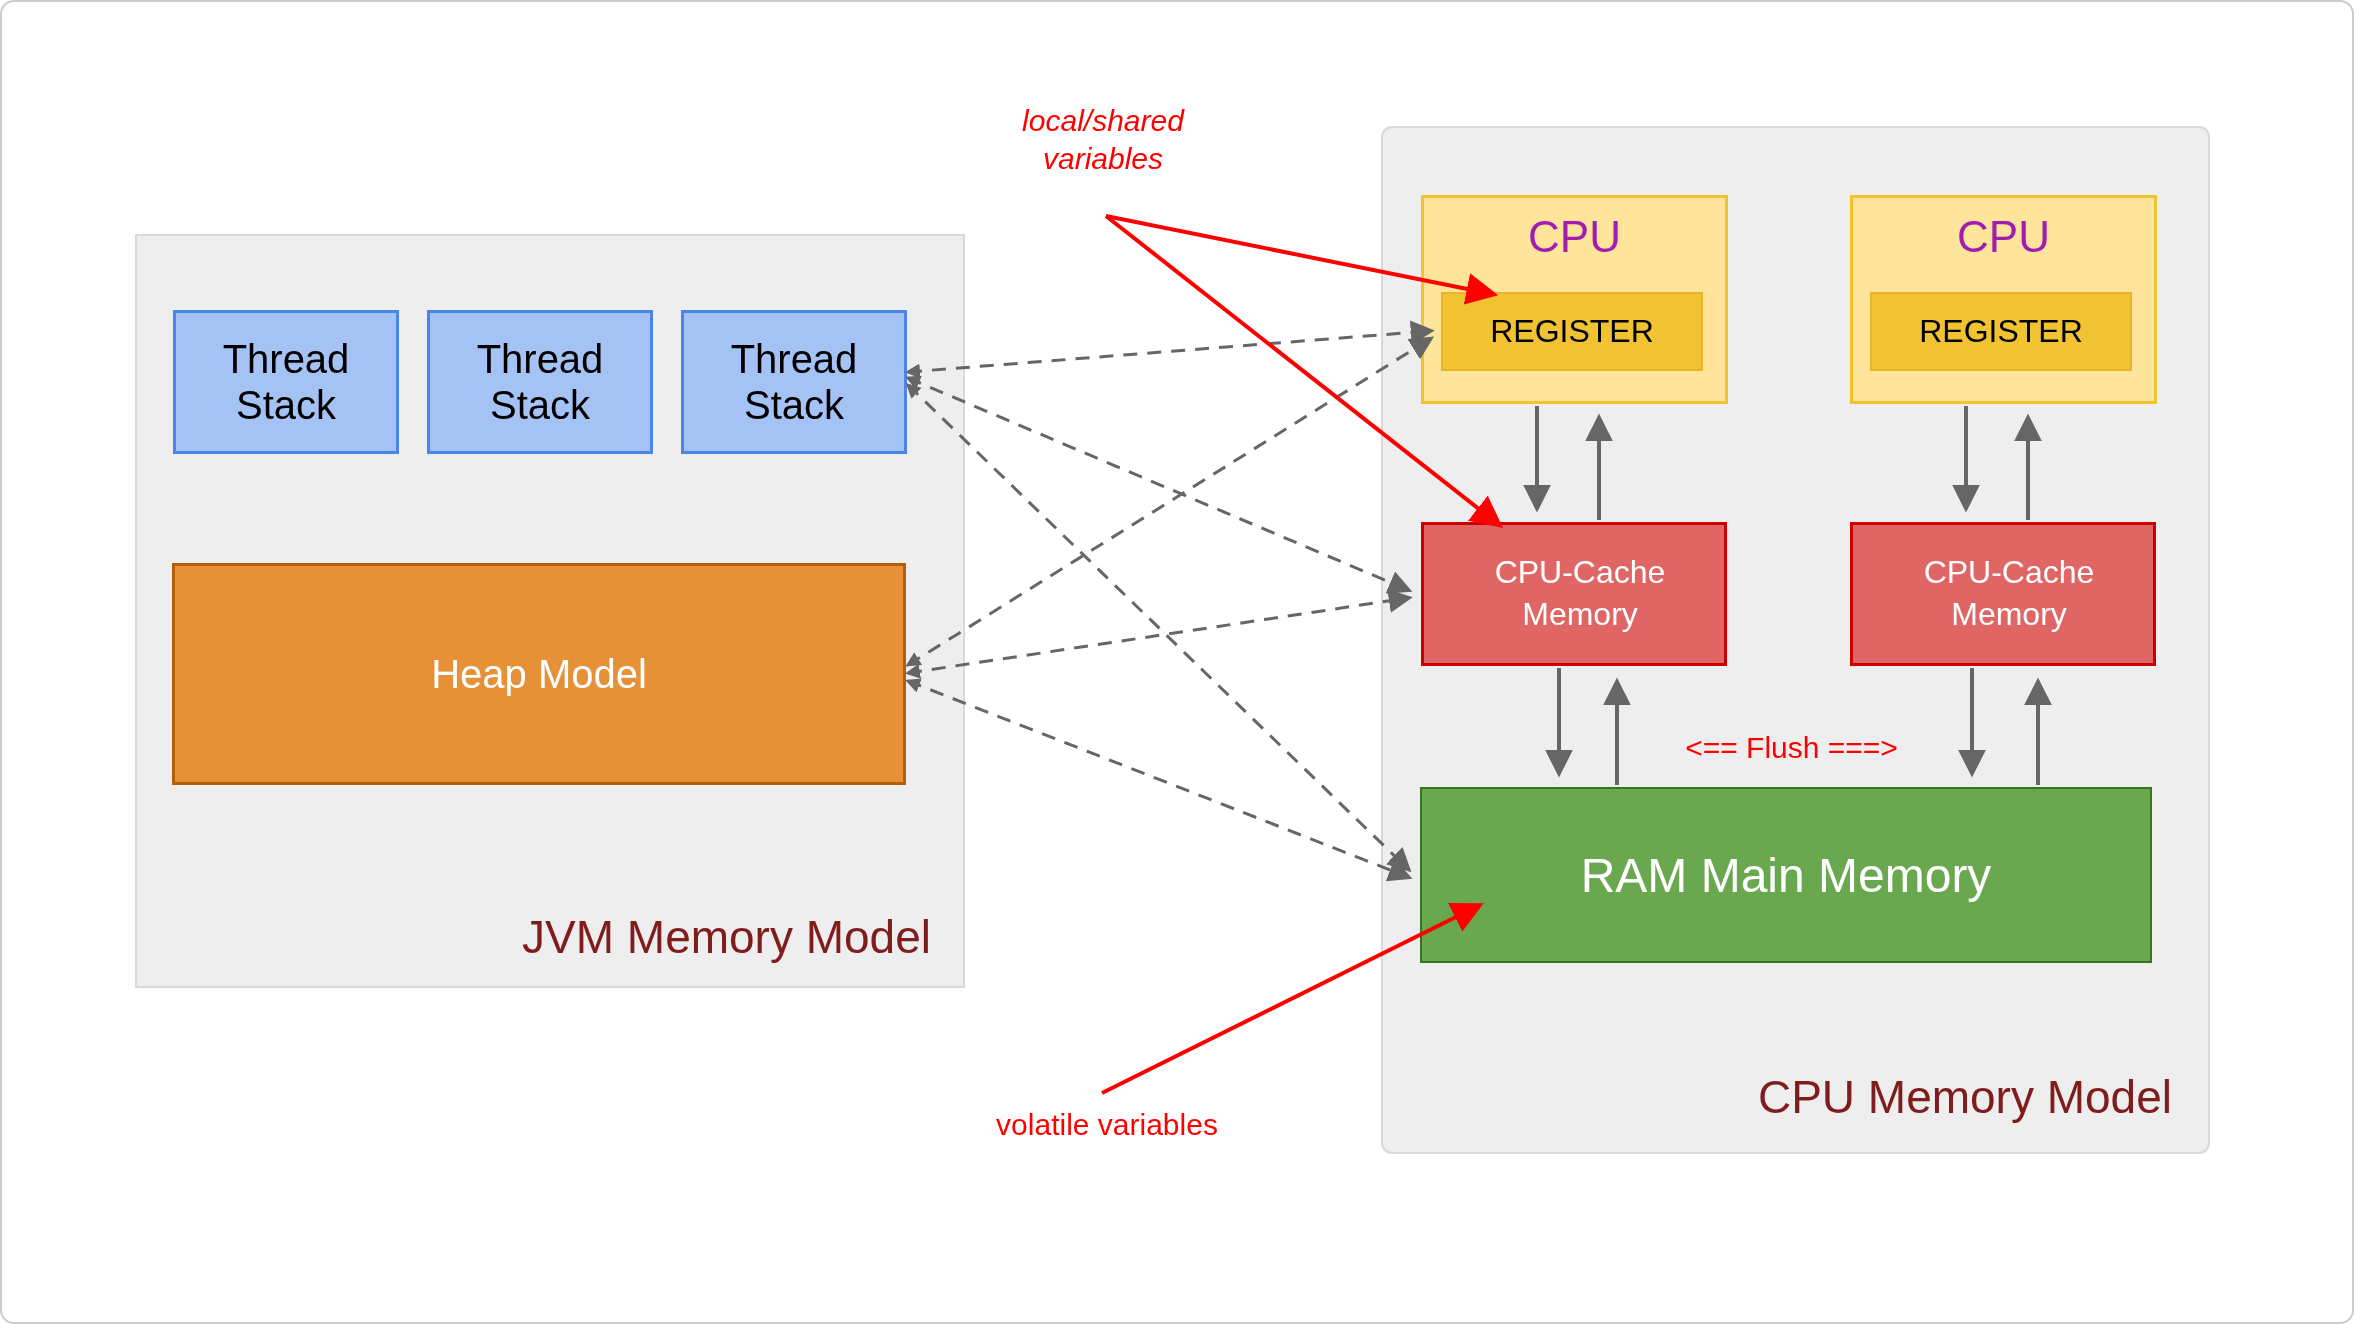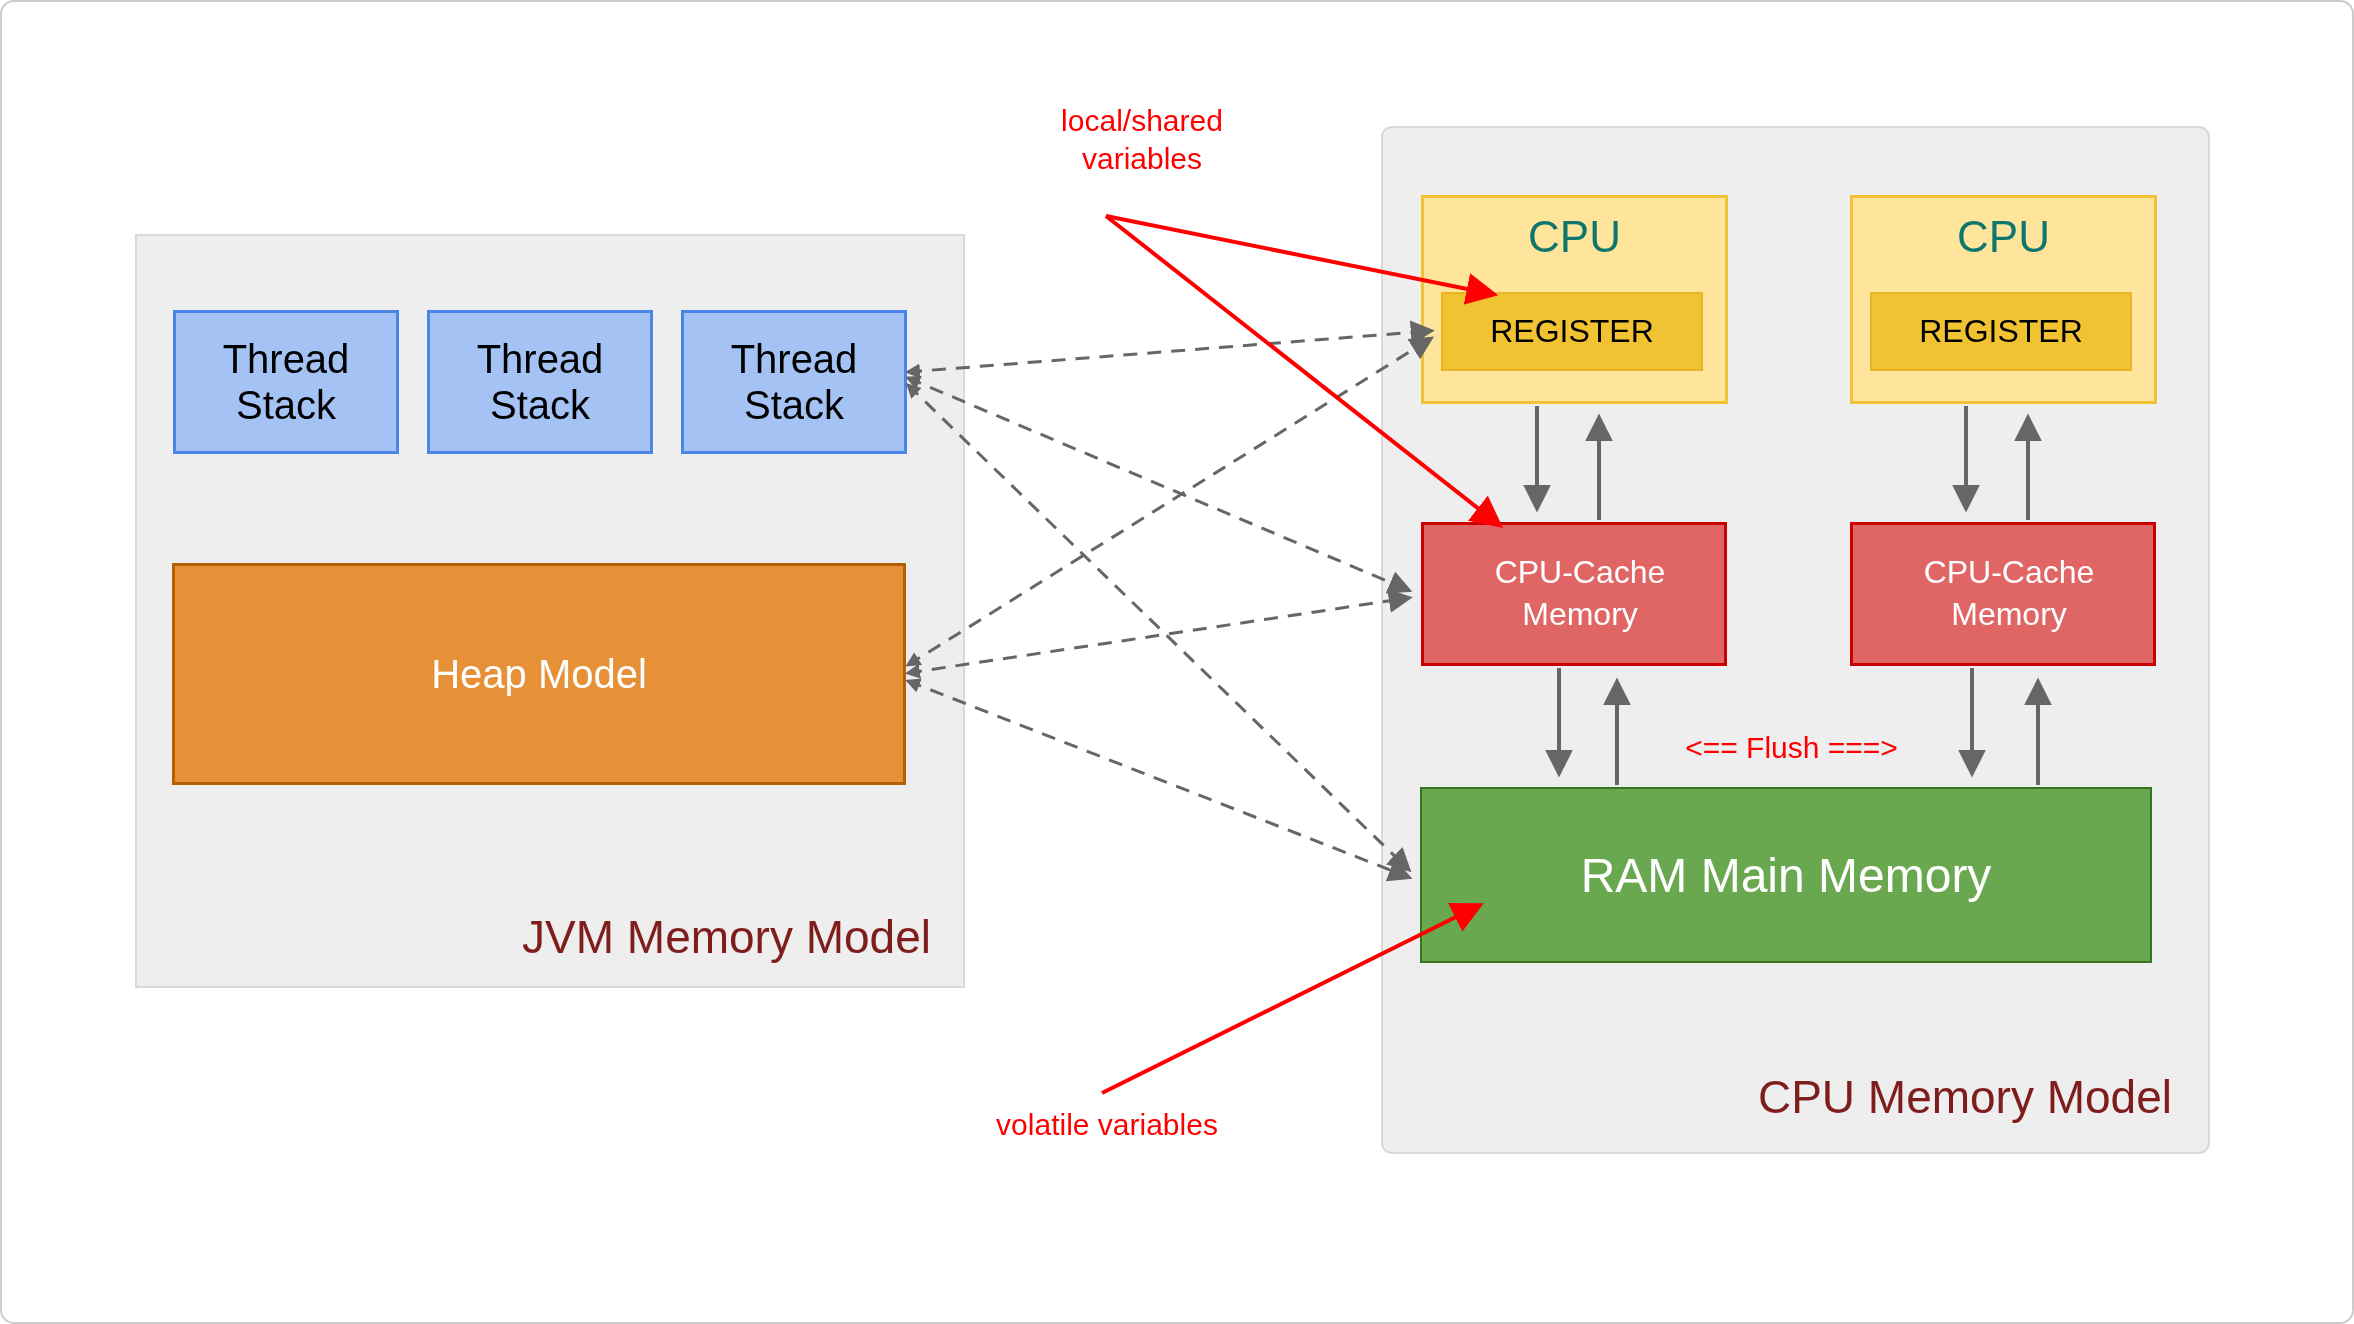--- a/index.html
+++ b/index.html
@@ -43,21 +43,21 @@
     background:var(--heap-fill);
     border:3px solid var(--heap-border);
     font-size:40px;color:#ffffff;
   }
   .cpu{
     background:var(--cpu-fill);
     border:3px solid var(--cpu-border);
   }
   .cpu-label{
     position:absolute;top:14px;left:0;right:0;
-    text-align:center;font-size:44px;color:#0f766e;
+    text-align:center;font-size:44px;color:#a21caf;
   }
   .register{
     position:absolute;left:17px;top:94px;width:258px;height:75px;
     background:var(--register-fill);
     border:2px solid var(--register-border);
     display:flex;align-items:center;justify-content:center;
     font-size:32px;color:#000000;
   }
   .cache{
     background:var(--cache-fill);
@@ -109,21 +109,21 @@
     <div class="register">REGISTER</div>
   </div>
 
   <div class="box cache" style="left:1419px;top:520px;width:306px;height:144px;">CPU-Cache
 Memory</div>
   <div class="box cache" style="left:1848px;top:520px;width:306px;height:144px;">CPU-Cache
 Memory</div>
 
   <div class="box ram" style="left:1418px;top:785px;width:732px;height:176px;">RAM Main Memory</div>
 
-  <div class="red-note" style="left:990px;top:100px;width:300px;">local/shared
+  <div class="red-note" style="left:951px;top:100px;width:300px;font-style:italic;">local/shared
 variables</div>
   <div class="red-note" style="left:955px;top:1104px;width:300px;">volatile variables</div>
   <div class="red-note" style="left:1672px;top:727px;width:235px;">&lt;== Flush ===&gt;</div>
 
   <svg id="overlay" width="2354" height="1324" viewBox="0 0 2354 1324">
     <defs>
       <marker id="gBig" viewBox="0 0 10 10" refX="8" refY="5" markerWidth="8" markerHeight="8" orient="auto-start-reverse">
         <path d="M0,0 L10,5 L0,10 z" style="fill:var(--arrow-gray)"></path>
       </marker>
       <marker id="gSmall" viewBox="0 0 10 10" refX="8" refY="5" markerWidth="5" markerHeight="5" orient="auto-start-reverse">

